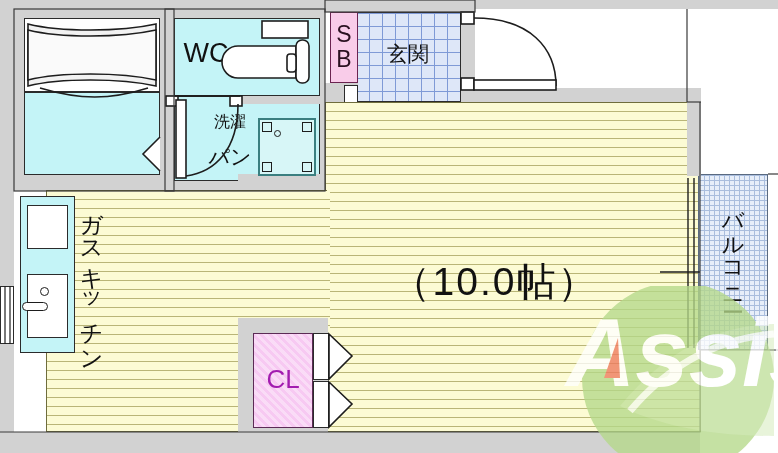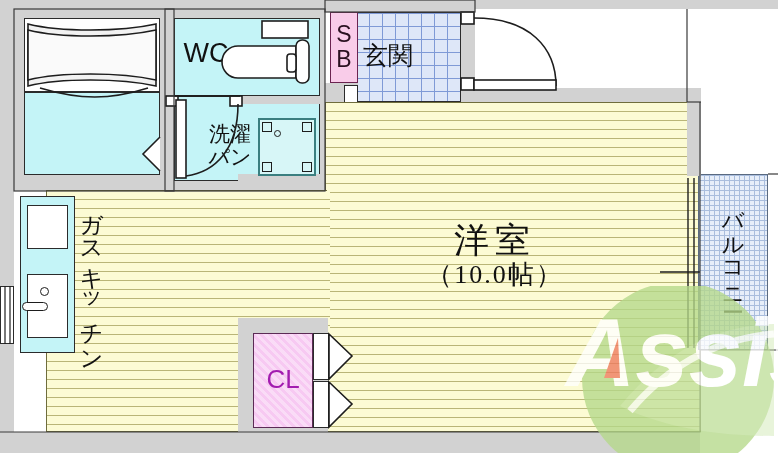--- a/index.html
+++ b/index.html
@@ -116,33 +116,33 @@
 
   <div class="abs wet" style="left:174px; top:18px; width:146px; height:78px;"></div>
   <div class="abs lbl" style="left:176px; top:40px; width:60px; font-size:27px; text-align:center;">WC</div>
 
   <div class="abs wet" style="left:174px; top:96px; width:146px; height:85px;"></div>
 
   <div class="abs wall-nb" style="left:240px; top:96px; width:80px; height:8px;"></div>
 
   <div class="abs wall-nb" style="left:238px; top:174px; width:86px; height:10px;"></div>
 
-  <div class="abs lbl" style="left:201px; top:123px; width:58px; font-size:21px;">洗濯</div>
+  <div class="abs lbl" style="left:201px; top:114px; width:58px; font-size:16px;">洗濯</div>
   <div class="abs lbl" style="left:201px; top:146px; width:58px; font-size:21px;">パン</div>
 
   <div class="abs" style="left:258px; top:118px; width:58px; height:58px; background:#d7f6f7; border:2px solid #3a7f80;"></div>
   <div class="abs" style="left:262px; top:122px; width:10px; height:10px; background:#d7f6f7; border:1px solid #1d1d1d;"></div>
   <div class="abs" style="left:302px; top:122px; width:10px; height:10px; background:#d7f6f7; border:1px solid #1d1d1d;"></div>
   <div class="abs" style="left:262px; top:162px; width:10px; height:10px; background:#d7f6f7; border:1px solid #1d1d1d;"></div>
   <div class="abs" style="left:302px; top:162px; width:10px; height:10px; background:#d7f6f7; border:1px solid #1d1d1d;"></div>
   <div class="abs" style="left:274px; top:130px; width:7px; height:7px; border:1px solid #1d1d1d; border-radius:50%;"></div>
 
   <div class="abs wall-nb" style="left:325px; top:0px; width:150px; height:12px;"></div>
   <div class="abs tile" style="left:355px; top:12px; width:106px; height:90px;"></div>
-  <div class="abs lbl" style="left:335px; top:43px; width:106px; font-size:25px;">玄関</div>
+  <div class="abs lbl" style="left:355px; top:43px; width:106px; font-size:21px;">玄関</div>
 
   <div class="abs pink" style="left:330px; top:12px; width:28px; height:71px;"></div>
   <div class="abs lbl" style="left:330px; top:23px; width:28px; font-size:23px; color:#2a1020;">S</div>
   <div class="abs lbl" style="left:330px; top:48px; width:28px; font-size:23px; color:#2a1020;">B</div>
 
   <div class="abs wall-nb" style="left:325px; top:83px; width:33px; height:19px;"></div>
   <div class="abs white-b" style="left:344px; top:85px; width:14px; height:42px;"></div>
 
   <div class="abs wall-nb" style="left:461px; top:0px; width:14px; height:102px;"></div>
   <div class="abs wall-nb" style="left:461px; top:88px; width:240px; height:14px;"></div>
@@ -168,22 +168,21 @@
   <div class="abs lbl" style="left:253px; top:366px; width:60px; font-size:26px; color:#a21caf;">CL</div>
 
   <div class="abs white-b" style="left:313px; top:333px; width:16px; height:47px;"></div>
   <div class="abs white-b" style="left:313px; top:381px; width:16px; height:47px;"></div>
 
   <div class="abs balcony" style="left:698px; top:174px; width:70px; height:176px;"></div>
   <div class="abs lbl-v" style="left:722px; top:196px; font-size:22px; letter-spacing:1px;">バルコニー</div>
 
   <div class="abs wall-nb" style="left:687px; top:102px; width:14px; height:74px;"></div>
 
-  <div class="abs lbl" style="left:375px; top:222px; width:240px; font-size:35px; letter-spacing:6px;">洋室</div>
-  <div class="abs lbl" style="left:365px; top:262px; width:260px; font-size:26px; letter-spacing:2px;font-family:Liberation Serif, serif;">（10.0帖）</div>
+  <div class="abs lbl" style="left:365px; top:262px; width:260px; font-size:39px; letter-spacing:2px;">（10.0帖）</div>
 
   <svg class="lines" viewBox="0 0 778 453">
     <g fill="none" stroke="#1d1d1d" stroke-width="1.6">
 
       <path d="M28,24 C60,32 120,32 156,24 L156,86 C120,78 60,78 28,86 Z" fill="#f2f2f2"></path>
       <path d="M28,30 C60,38 120,38 156,30 L156,80 C120,72 60,72 28,80 Z" fill="#fafafa"></path>
       <path d="M40,88 C80,100 110,100 148,88"></path>
 
       <rect x="262" y="21" width="46" height="17" fill="#ffffff"></rect>
       <path d="M238,46 a16,16 0 0 0 0,32 L296,78 L296,46 Z" fill="#ffffff"></path>

